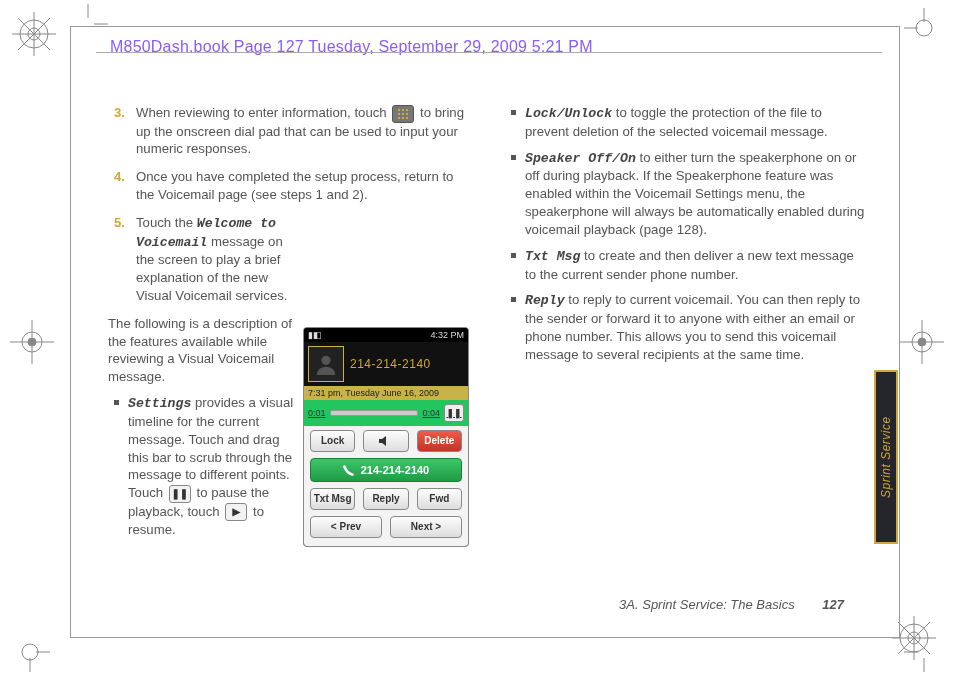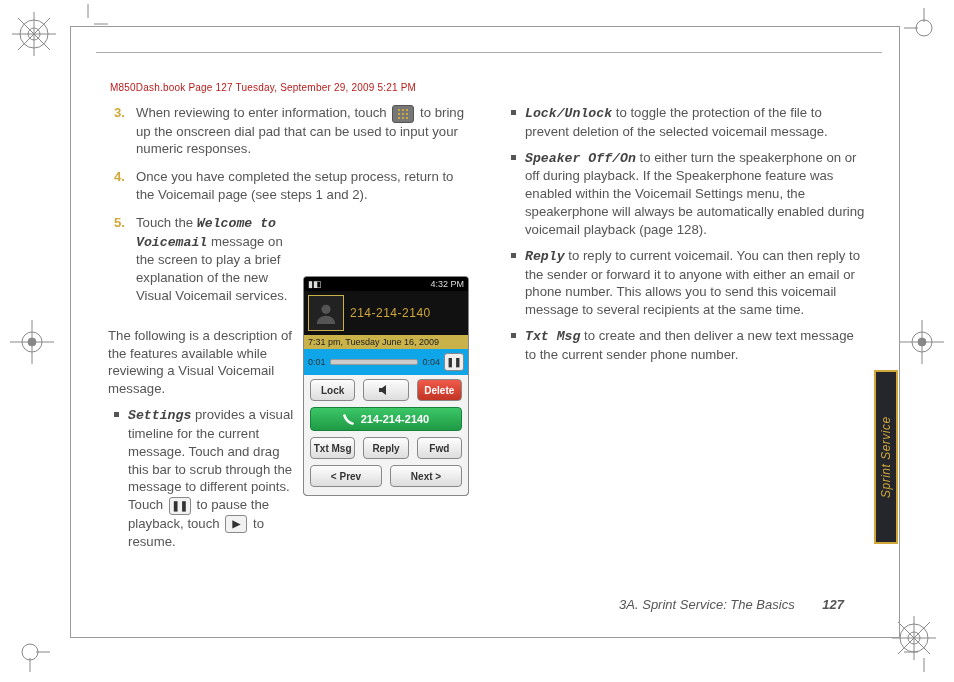--- a/index.html
+++ b/index.html
@@ -56,24 +56,23 @@
     position: absolute;
     left: 96px;
     right: 72px;
     top: 52px;
     border-top: 1px solid #aaa;
   }
   .header-text {
     position: absolute;
     left: 110px;
     top: 38px;
-    font-size: 10px;
-    color: #b91c1c;
+    font-size: 16px;
+    color: #8b5cf6;
     letter-spacing: 0.2px;
-    margin-top: 44px;
   }
 
   
   .content {
     position: absolute;
     left: 108px;
     right: 88px;
     top: 104px;
     bottom: 90px;
     display: flex;
@@ -122,21 +121,21 @@
     content: "";
     position: absolute;
     left: -14px;
     top: 6px;
     width: 5px;
     height: 5px;
     background: #555;
   }
 
   
-  .step5-row { display: flex; gap: 4px; align-items: center; }
+  .step5-row { display: flex; gap: 4px; align-items: flex-end; }
   .step5-text { flex: 1 1 0; }
 
   
   .phone {
     width: 164px;
     flex: 0 0 164px;
     border: 1px solid #888;
     border-radius: 4px;
     overflow: hidden;
     background: #000;
@@ -171,27 +170,28 @@
     color: #d0a738;
     letter-spacing: 0.5px;
   }
   .phone .timebar {
     background: #c9b24a;
     color: #222;
     font-size: 9px;
     padding: 1px 4px;
   }
   .phone .scrub {
-    background: #0ea5e9;
+    background: #22c55e;
     display: flex;
     align-items: center;
     gap: 4px;
     padding: 4px;
     color: #333;
     font-size: 9px;
+    text-decoration: underline;
   }
   .phone .scrub .track {
     flex: 1;
     height: 4px;
     background: #ccc;
     border: 1px solid #999;
     border-radius: 2px;
   }
   .phone .mini-btn {
     width: 18px; height: 16px;
@@ -441,21 +441,21 @@
         <span>Once you have completed the setup process, return to the Voicemail page (see steps 1 and 2).</span>
       </li>
       <li>
         <span class="num">5.</span>
         <div class="step5-row">
           <div class="step5-text">
             <span>Touch the </span>
             <span class="kw">Welcome to Voicemail</span>
             <span> message on the screen to play a brief explanation of the new Visual Voicemail services.</span>
 
-            <p class="intro" style="margin-top:22px; margin-left:-28px;">The following is a description of the features available while reviewing a Visual Voicemail message.</p>
+            <p class="intro" style="margin-top:10px; margin-left:-28px;">The following is a description of the features available while reviewing a Visual Voicemail message.</p>
 
             <ul class="features" style="margin-left:-28px;">
               <li>
                 <span class="kw">Settings</span>
                 <span> provides a visual timeline for the current message. Touch and drag this bar to scrub through the message to different points. Touch </span>
                 <span class="inline-icon">❚❚</span>
                 <span> to pause the playback, touch </span>
                 <span class="inline-icon">▶</span>
                 <span> to resume.</span>
               </li>
@@ -523,26 +523,26 @@
     <ul class="features">
       <li>
         <span class="kw">Lock/Unlock</span>
         <span> to toggle the protection of the file to prevent deletion of the selected voicemail message.</span>
       </li>
       <li>
         <span class="kw">Speaker Off/On</span>
         <span> to either turn the speakerphone on or off during playback. If the Speakerphone feature was enabled within the Voicemail Settings menu, the speakerphone will always be automatically enabled during voicemail playback (page 128).</span>
       </li>
       <li>
+        <span class="kw">Txt Msg</span>
+        <span> to create and then deliver a new text message to the current sender phone number.</span>
+      </li>
+      <li>
         <span class="kw">Reply</span>
         <span> to reply to current voicemail. You can then reply to the sender or forward it to anyone with either an email or phone number. This allows you to send this voicemail message to several recipients at the same time.</span>
-      </li>
-      <li>
-        <span class="kw">Txt Msg</span>
-        <span> to create and then deliver a new text message to the current sender phone number.</span>
       </li>
     </ul>
   </div>
 </div>
 
 <div class="footer">
   <span class="sec">3A. Sprint Service: The Basics</span>
   <span class="pgnum">127</span>
 </div>
 

